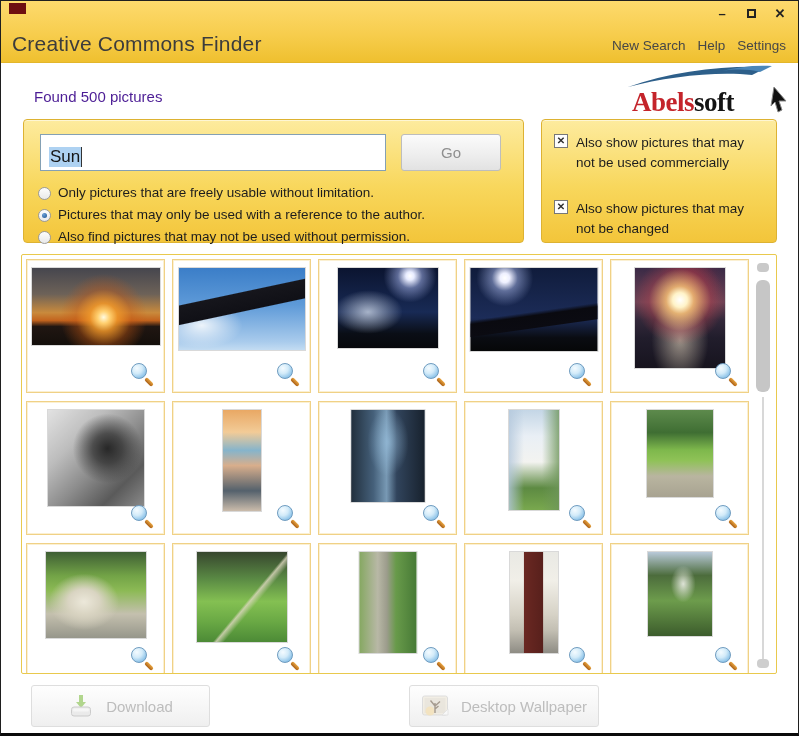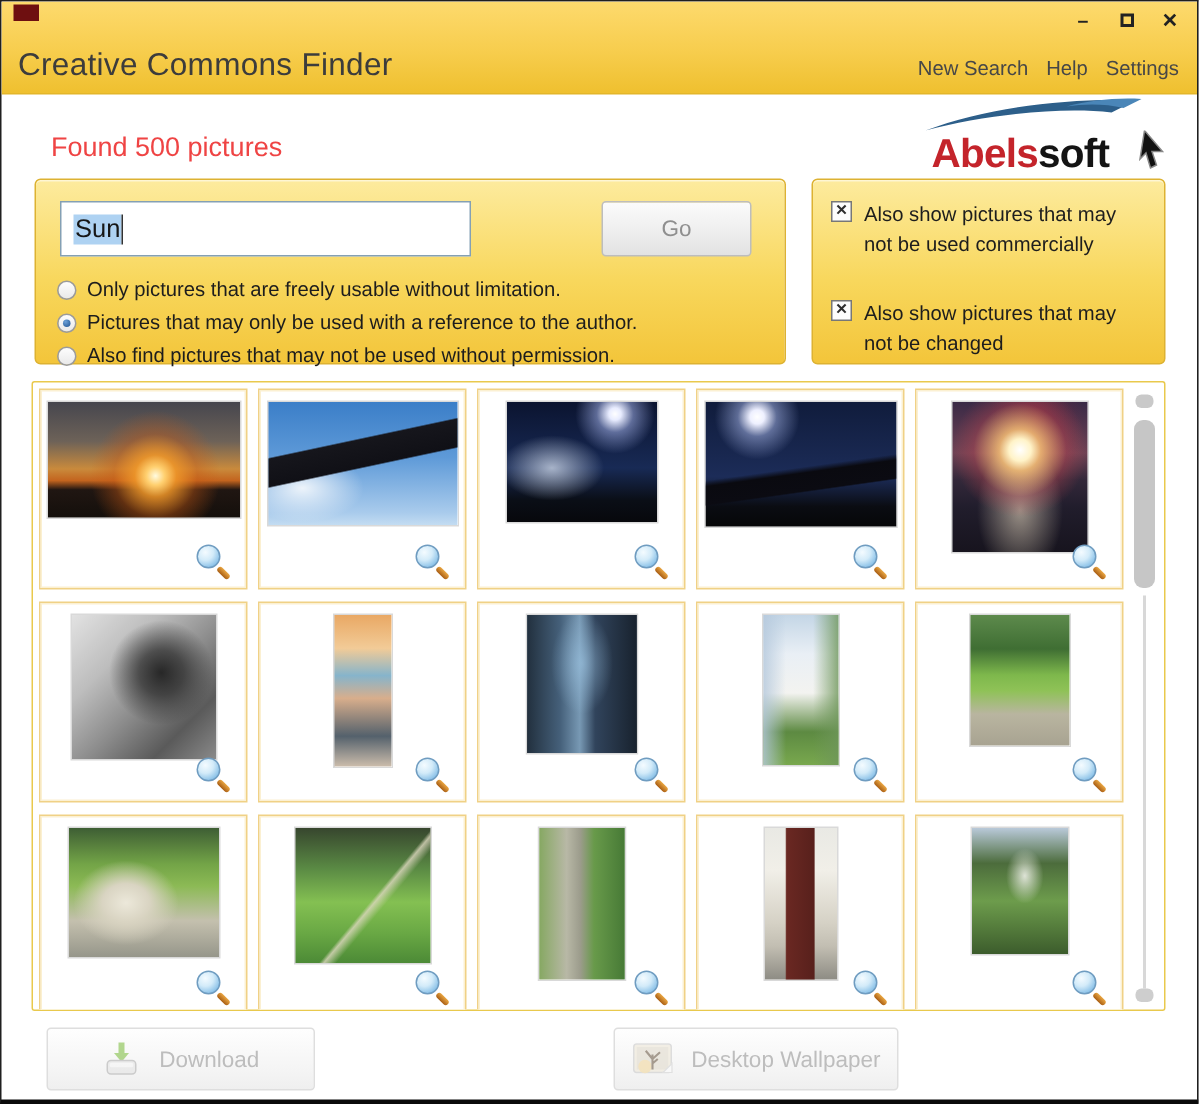--- a/index.html
+++ b/index.html
@@ -17,38 +17,38 @@
   }
   .app-icon{ position:absolute; left:8px; top:2px; width:17px; height:11px; background:#6e0f10; }
   .win-controls{ position:absolute; top:4px; right:10px; display:flex; gap:13px; align-items:center; color:#222; }
   .win-btn{ width:16px; height:16px; display:flex; align-items:center; justify-content:center;
             font-size:13px; line-height:1; cursor:default; font-weight:bold; }
   .maxi-box{ width:9px; height:9px; border:2px solid #222; display:inline-block; }
   .app-title{ position:absolute; left:11px; top:31px; font-size:21px; font-weight:300; color:#3c3c3c; letter-spacing:.2px; }
   .menu{ position:absolute; right:12px; top:37px; display:flex; gap:12px; }
   .menu-item{ font-size:13.5px; color:#474747; cursor:default; }
   
-  .found{ position:absolute; left:33px; top:87px; font-size:18px; color:#ef4444; }
-  .logo{ position:absolute; right:17px; top:64px; width:184px; height:52px; }
+  .found{ position:absolute; left:33px; top:87px; font-size:15px; color:#4c1d95; }
+  .logo{ position:absolute; right:6px; top:64px; width:184px; height:52px;font-family:Liberation Serif, serif; }
   .logo-swoosh{ position:absolute; left:18px; top:0; }
   .logo-text{ position:absolute; left:24px; top:22px; font-size:27px; font-weight:bold; letter-spacing:-0.5px; white-space:nowrap; }
   .logo-red{ color:#c4242b; } .logo-black{ color:#141414; }
   .logo-cursor{ position:absolute; right:2px; top:22px; }
   
   .panel{
     position:absolute; border-radius:4px;
     background:linear-gradient(180deg,#fdeb9e 0%,#f8d75c 55%,#f3c53a 100%);
     border:1px solid #ddb232; box-shadow:inset 0 1px 0 rgba(255,255,255,.55);
   }
   .search-panel{ left:22px; top:118px; width:501px; height:124px; }
   .filter-panel{ left:540px; top:118px; width:236px; height:124px; }
   .search-input{
-    position:absolute; left:16px; top:14px; width:274px; height:37px;
+    position:absolute; left:16px; top:14px; width:346px; height:37px;
     background:#fff; border:1px solid #84a0b4; font-size:17px; color:#161616;
-    display:flex; align-items:center; padding:0 8px; cursor:text;
+    display:flex; align-items:flex-start; padding:12px 8px; cursor:text;
   }
   .sel-text{ background:#aed2f2; padding:0 1px; }
   .caret{ display:inline-block; width:1px; height:20px; background:#333; margin-left:0; }
   .go-btn{
     position:absolute; left:377px; top:14px; width:100px; height:37px;
     background:linear-gradient(180deg,#fbfbfb 0%,#ededed 60%,#e2e2e2 100%);
     border:1px solid #bdbdbd; border-radius:3px;
     font-size:15px; color:#8f8f8f; display:flex; align-items:center; justify-content:center; cursor:default;
   }
   .radio-row{ position:absolute; left:14px; display:flex; align-items:flex-end; gap:7px; }

